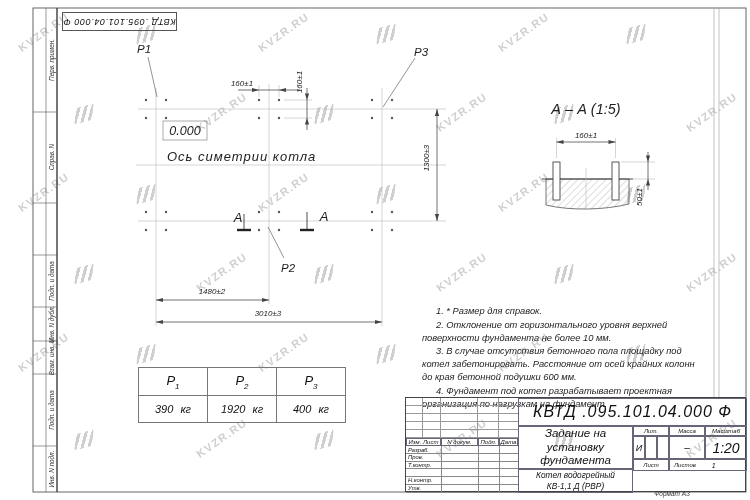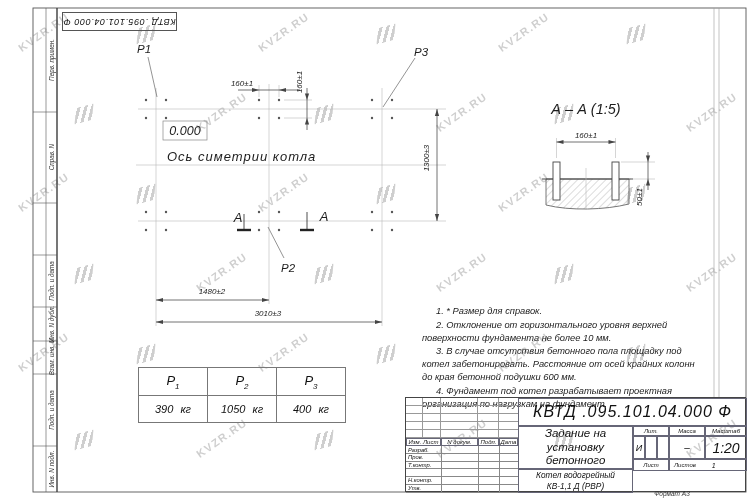--- a/index.html
+++ b/index.html
@@ -270,21 +270,21 @@
 
   <table class="blk ltable">
     <tbody>
         <tr>
       <td class="lt-h"><span>P</span><sub>1</sub></td>
       <td class="lt-h"><span>P</span><sub>2</sub></td>
       <td class="lt-h"><span>P</span><sub>3</sub></td>
     </tr>
     <tr>
       <td class="lt-v">390 кг</td>
-      <td class="lt-v">1050 кг</td>
+      <td class="lt-v">1920 кг</td>
       <td class="lt-v">400 кг</td>
     </tr>
   </tbody>
     </table>
 
   <div class="blk tblock">
 
     <div class="rev"></div>
 
     <div class="cell hcell" style="left:0;top:40px;width:35px;height:8px">Изм. Лист</div>
@@ -298,21 +298,21 @@
     <div class="srow" style="top:71.1px"></div>
     <div class="srow" style="top:78.8px">Н.контр.</div>
     <div class="srow" style="top:86.5px">Утв.</div>
     <div class="vln" style="left:35px;top:48px;height:46px"></div>
     <div class="vln" style="left:72px;top:48px;height:46px"></div>
     <div class="vln" style="left:93px;top:48px;height:46px"></div>
     <div class="vln" style="left:112px;top:0;height:95px"></div>
 
     <div class="cell" style="left:112px;top:0;width:229px;height:28px;font-size:16px;letter-spacing:1px">КВТД .095.101.04.000 Ф</div>
 
-    <div class="cell" style="left:112px;top:28px;width:115px;height:43px;font-size:11.5px;line-height:1.2;padding:0 8px">Задание на установку бетонного</div>
+    <div class="cell" style="left:112px;top:28px;width:115px;height:43px;font-size:11.5px;line-height:1.2;padding:0 8px">Задание на установку фундамента</div>
 
     <div class="cell" style="left:112px;top:71px;width:115px;height:24px;font-size:8.3px;line-height:1.3;padding:8px 10px">Котел водогрейный КВ-1,1 Д (РВР)</div>
 
     <div class="cell hcell" style="left:227px;top:28px;width:36px;height:10px">Лит.</div>
     <div class="cell hcell" style="left:263px;top:28px;width:36px;height:10px">Масса</div>
     <div class="cell hcell" style="left:299px;top:28px;width:42px;height:10px">Масштаб</div>
     <div class="cell" style="left:227px;top:38px;width:12px;height:23px;font-size:9px">И</div>
     <div class="cell" style="left:239px;top:38px;width:12px;height:23px"></div>
     <div class="cell" style="left:251px;top:38px;width:12px;height:23px"></div>
     <div class="cell" style="left:263px;top:38px;width:36px;height:23px;font-size:10px">–</div>

